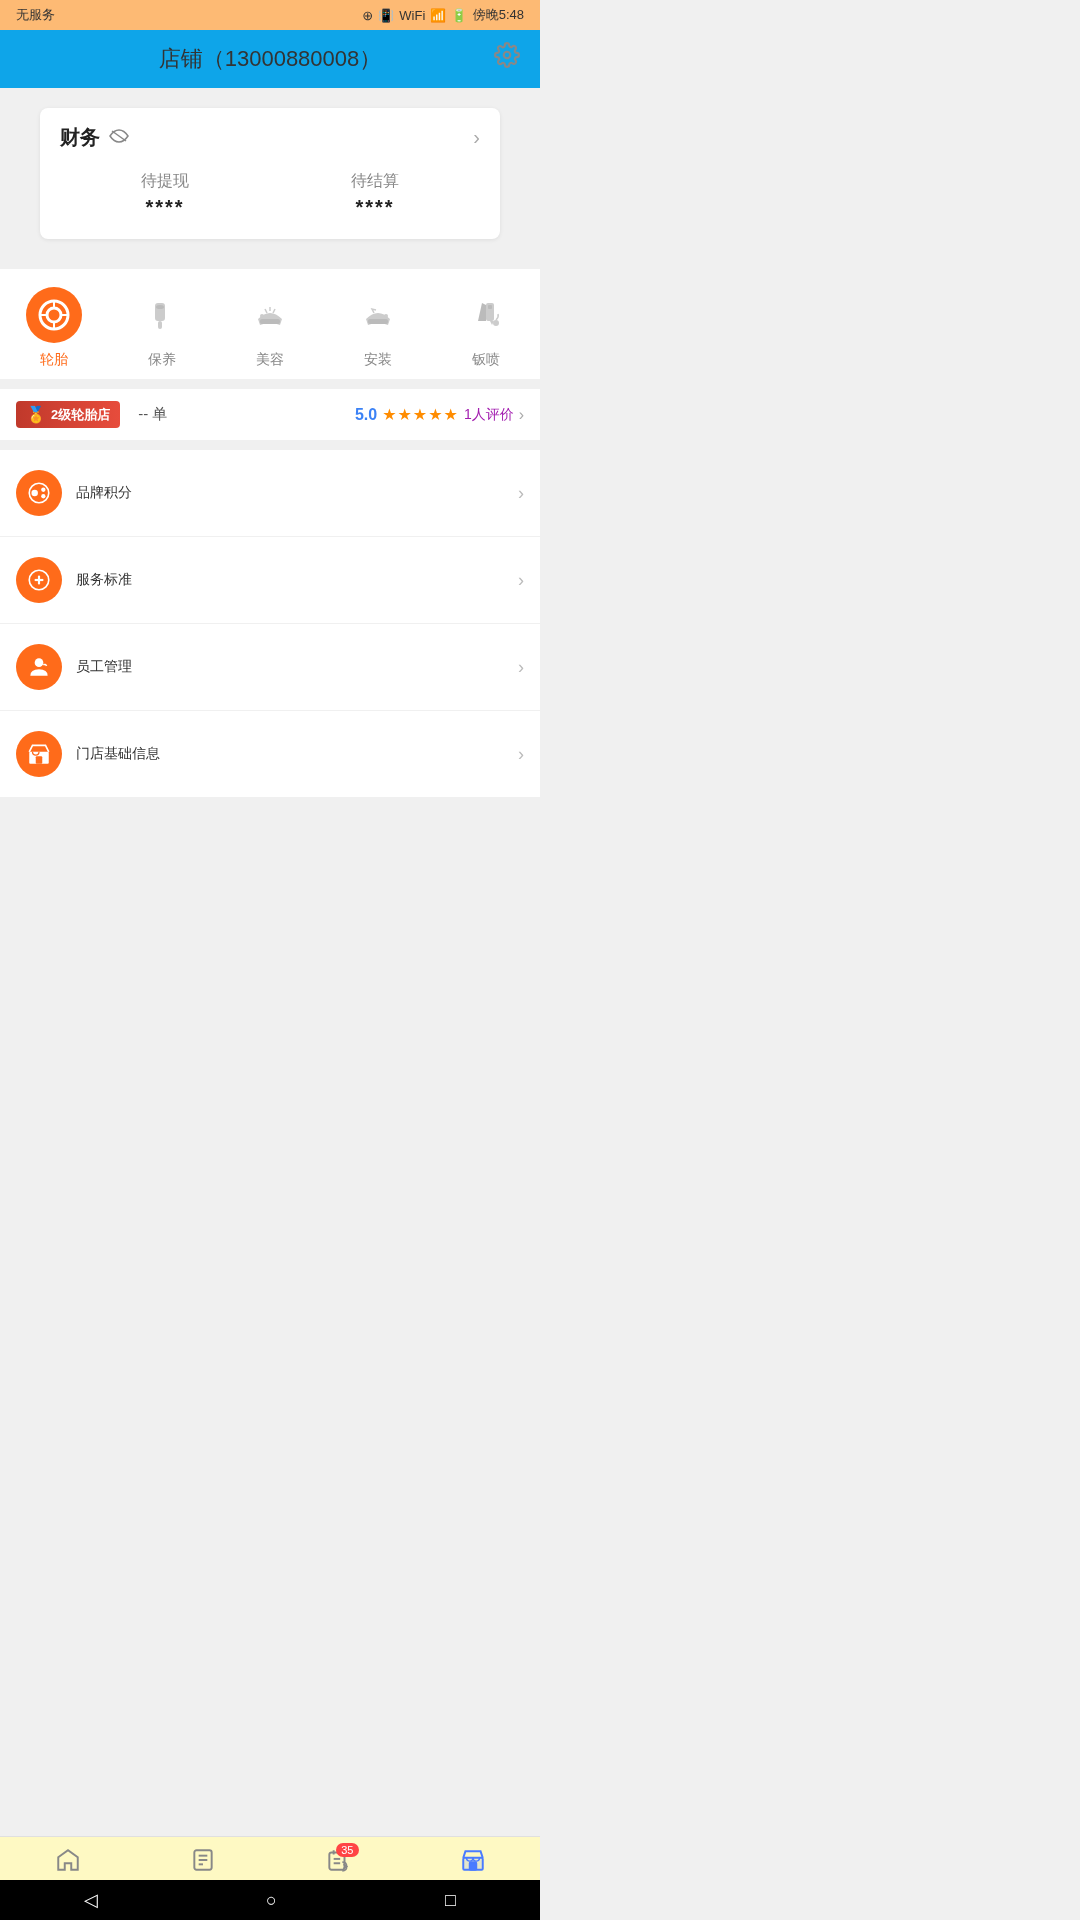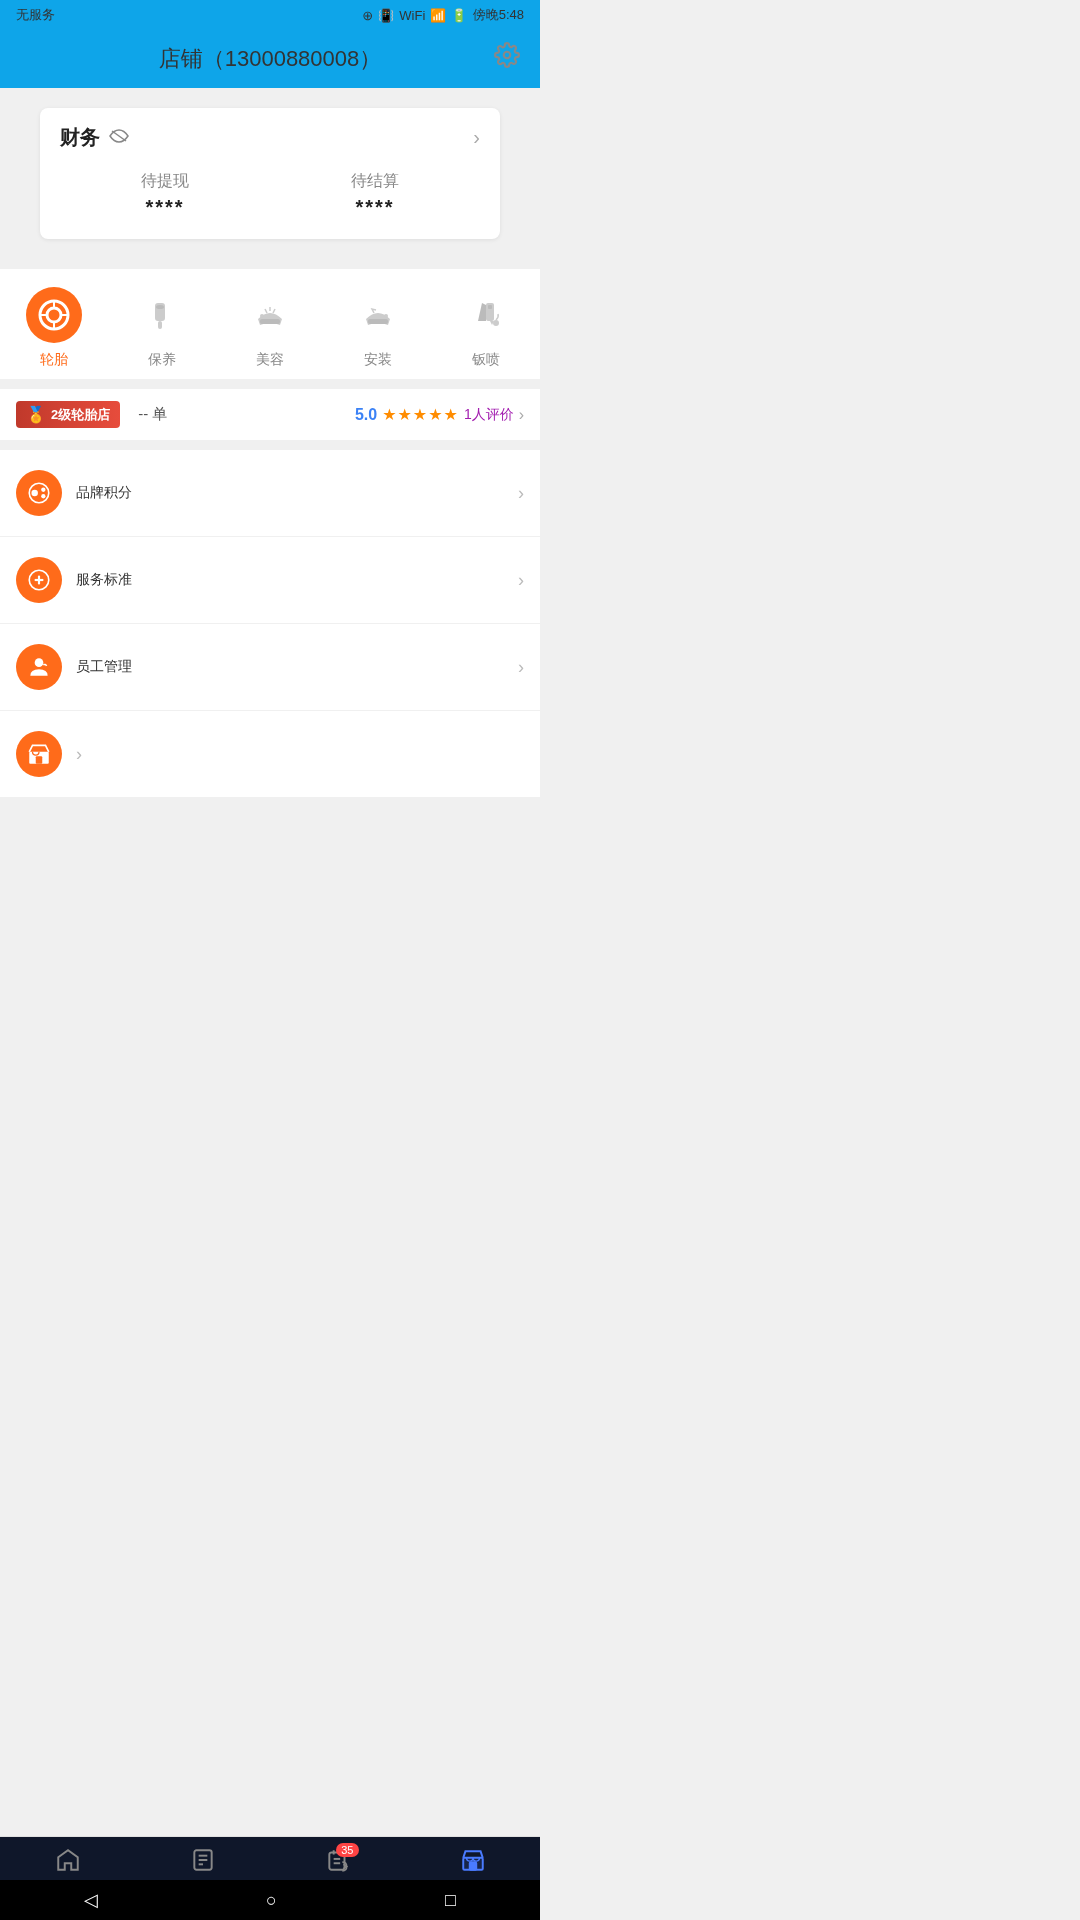--- a/index.html
+++ b/index.html
@@ -9,21 +9,21 @@
       min-height: 960px;
       background: #f0f0f0;
       font-family: -apple-system, 'PingFang SC', 'Hiragino Sans GB', sans-serif;
       font-size: 16px;
       color: #333;
       overflow-x: hidden;
     }
 
     
     .status-bar {
-      background: #0ea5e9;
+      background: #fdba74;
       display: flex;
       justify-content: space-between;
       align-items: center;
       padding: 6px 16px;
       font-size: 13px;
       color: #333;
     }
     .status-right {
       display: flex;
       align-items: center;
@@ -242,21 +242,21 @@
       color: #bbb;
       font-size: 18px;
     }
 
     
     .bottom-nav {
       position: fixed;
       bottom: 0;
       left: 0;
       width: 540px;
-      background: #0f172a;
+      background: #fef9c3;
       border-top: 1px solid #e0e0e0;
       display: flex;
       justify-content: space-around;
       padding: 10px 0 20px;
       z-index: 100;
     }
     .nav-item {
       display: flex;
       flex-direction: column;
       align-items: center;
@@ -490,20 +490,21 @@
 
   <div class="menu-item">
     <div class="menu-icon-circle">
       <svg viewBox="0 0 24 24" fill="white">
         <rect x="3" y="10" width="18" height="11" rx="1" fill="white"></rect>
         <path d="M3 10 L6 4 H18 L21 10" fill="none" stroke="white" stroke-width="1.5"></path>
         <rect x="9" y="14" width="6" height="7" rx="1" fill="#ff6b1a"></rect>
         <path d="M6 10 Q6 13 9 13 Q12 13 12 10" fill="none" stroke="#ff6b1a" stroke-width="1.2"></path>
       </svg>
     </div>
+    <span class="menu-item-label">门店基础信息</span>
     <span class="menu-arrow">›</span>
   </div>
 
 </div>
 
 <div class="spacer"></div>
 
 <div class="bottom-nav">
 
   <div class="nav-item">

